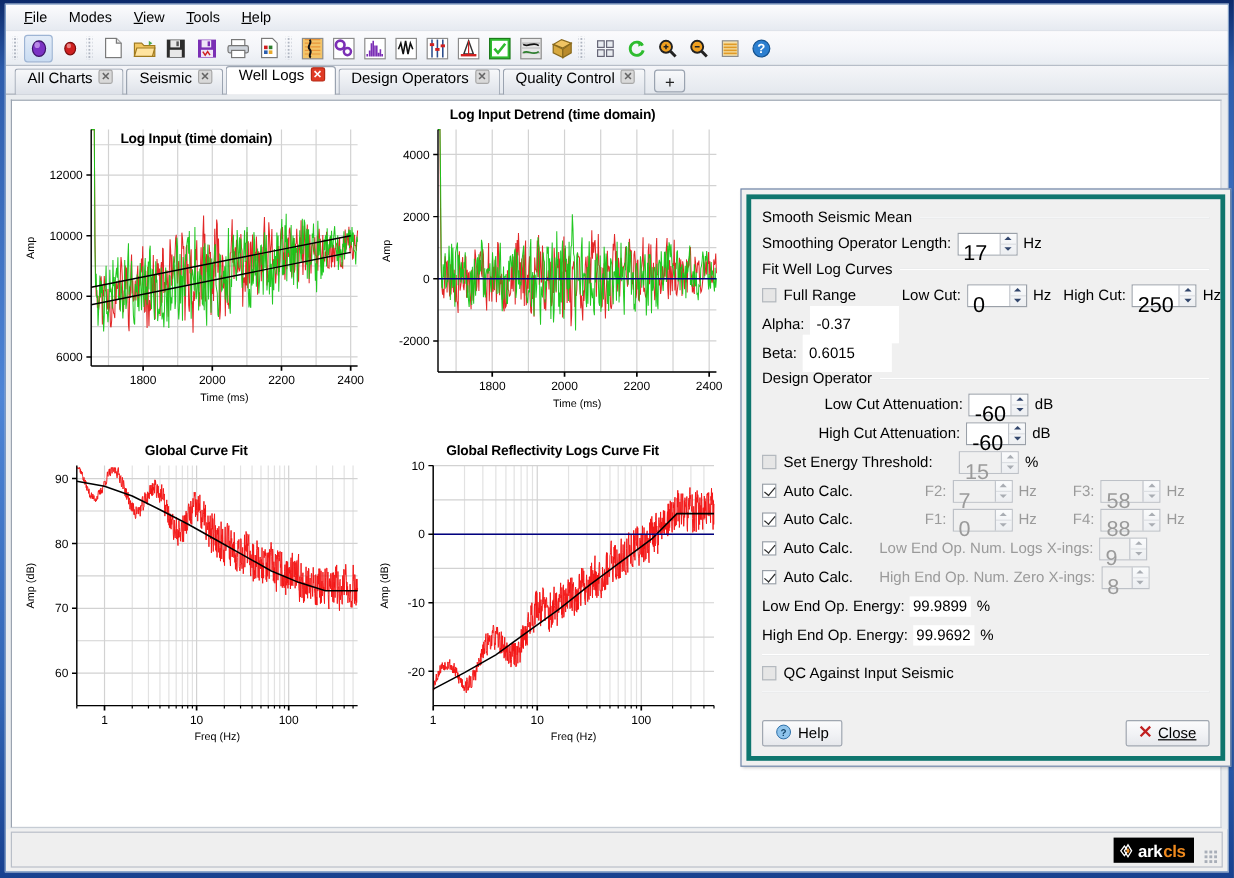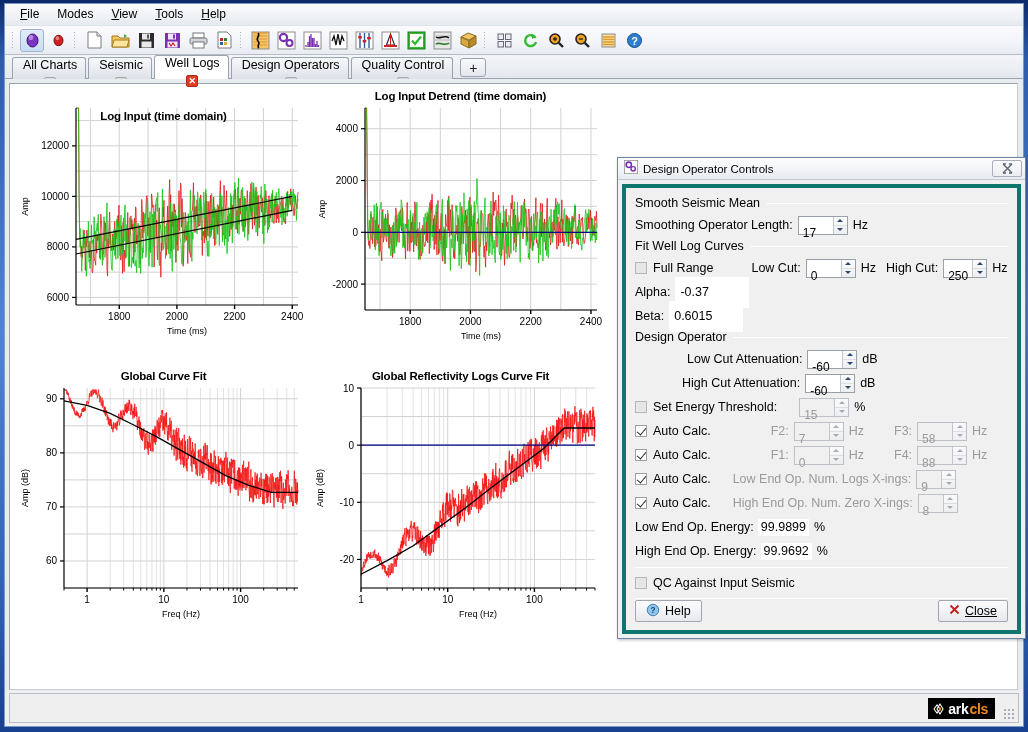--- a/index.html
+++ b/index.html
@@ -56,27 +56,27 @@
   .tb-btn.sel { border: 1px solid #9db4d4; background: linear-gradient(to bottom,#e3ecf8,#c9dcf2); border-radius:3px;}
   .tb-btn svg { display:block; }
   
   #tabstrip {
     height: 24px; flex: none; position: relative;
     background: linear-gradient(to bottom,#f4f5f8,#e4e8ee);
     display: flex; align-items: flex-end; padding-left: 7px;
     border-bottom: 1px solid #9aa3b0;
   }
   .tab {
-    height: 22px; display: flex; align-items: center; gap: 5px;
+    height: 22px; display: flex; gap: 5px;
     padding: 0 8px 0 10px; margin-right: 2px;
     font-size: 12.5px; color: #000;
     background: linear-gradient(to bottom,#f7f8fa 0%, #e9ecf1 55%, #dde1e8 100%);
     border: 1px solid #9aa3b0; border-bottom: none;
     border-radius: 3px 3px 0 0;
-    position: relative; top: 1px; flex-direction: column;
+    position: relative; top: 1px;
   }
   .tab.active {
     background: #ffffff; font-weight: normal; height: 24px; top: 1px;
     border-color: #9aa3b0; z-index: 3; margin-top: 36px;
   }
   .tab .x {
     width: 12px; height: 12px; line-height: 11px; text-align: center;
     font-size: 9px; font-weight: bold; color: #666;
     background: #d9d9d9; border: 1px solid #a8a8a8; border-radius: 2px;
     display: inline-block;
@@ -163,21 +163,21 @@
   .lbl.dim { color: #9a9a9a; }
   .unit { font-size: 12.5px; margin-left: 5px; white-space: nowrap; }
   .unit.dim { color: #9a9a9a; }
   .spin {
     display: inline-flex; align-items: stretch; height: 19px;
     border: 1px solid #9aa0a8; background: #fff; margin-left: 5px;
   }
   .spin.dim { background: #f0f0f0; border-color:#bdc1c7; }
   .spin .v {
     min-width: 34px; padding: 16px 4px 0 4px; display: flex; align-items: center;
-    font-size: 12px; color: #000; background: #fff;
+    font-size: 18px; color: #000; background: #fff;
   }
   .spin.dim .v { color: #9a9a9a; background: #f0f0f0; }
   .spin .arrows {
     width: 14px; display: flex; flex-direction: column;
     border-left: 1px solid #c2c6cc; background: linear-gradient(to bottom,#fafbfc,#eceef1);
   }
   .spin .arrows i {
     flex: 1; display: flex; align-items: center; justify-content: center;
   }
   .spin .arrows i:first-child { border-bottom: 1px solid #dcdfe3; }
@@ -672,36 +672,20 @@
               <line x1="273.59792698420006" y1="218" x2="273.59792698420006" y2="220.5" stroke="#000" stroke-width="1"></line>
               <line x1="282" y1="218" x2="282" y2="220.5" stroke="#000" stroke-width="1"></line>
               <text x="165" y="247" text-anchor="middle" font-size="9" font-family="Liberation Sans, sans-serif" fill="#000">Freq (Hz)</text>
               <text x="0" y="0" text-anchor="middle" font-size="9" font-family="Liberation Sans, sans-serif" fill="#000" transform="translate(10,118) rotate(-90)">Amp (dB)</text>
             </svg>
       </div>
 
     </div>
 
     <div id="dialog">
-      <div id="dialog-titlebar">
-        <span>
-          <svg width="14" height="14" viewBox="0 0 19 19">
-                <rect x="0.5" y="0.5" width="18" height="18" fill="#fff" stroke="#8c8c8c"></rect>
-                <circle cx="6.5" cy="6.5" r="3.6" fill="none" stroke="#7b2fb5" stroke-width="2.2"></circle>
-                <circle cx="12.5" cy="12" r="3" fill="none" stroke="#7b2fb5" stroke-width="2"></circle>
-              </svg>
-        </span>
-        <span id="dialog-title">Design Operator Controls</span>
-        <div id="dialog-close-btn">
-          <svg width="11" height="11" viewBox="0 0 11 11">
-                <path d="M1 1l9 9M10 1l-9 9" stroke="#5b6472" stroke-width="1.4"></path>
-                <path d="M1 1h3M7 1h3M1 10h3M7 10h3" stroke="#5b6472" stroke-width="1.4"></path>
-              </svg>
-        </div>
-      </div>
 
       <div id="dialog-body">
 
         <div class="grp-head">
           <span class="gt">Smooth Seismic Mean</span>
           <span class="gl"></span>
         </div>
         <div class="row">
           <span class="lbl">Smoothing Operator Length:</span>
           <span class="spin">

